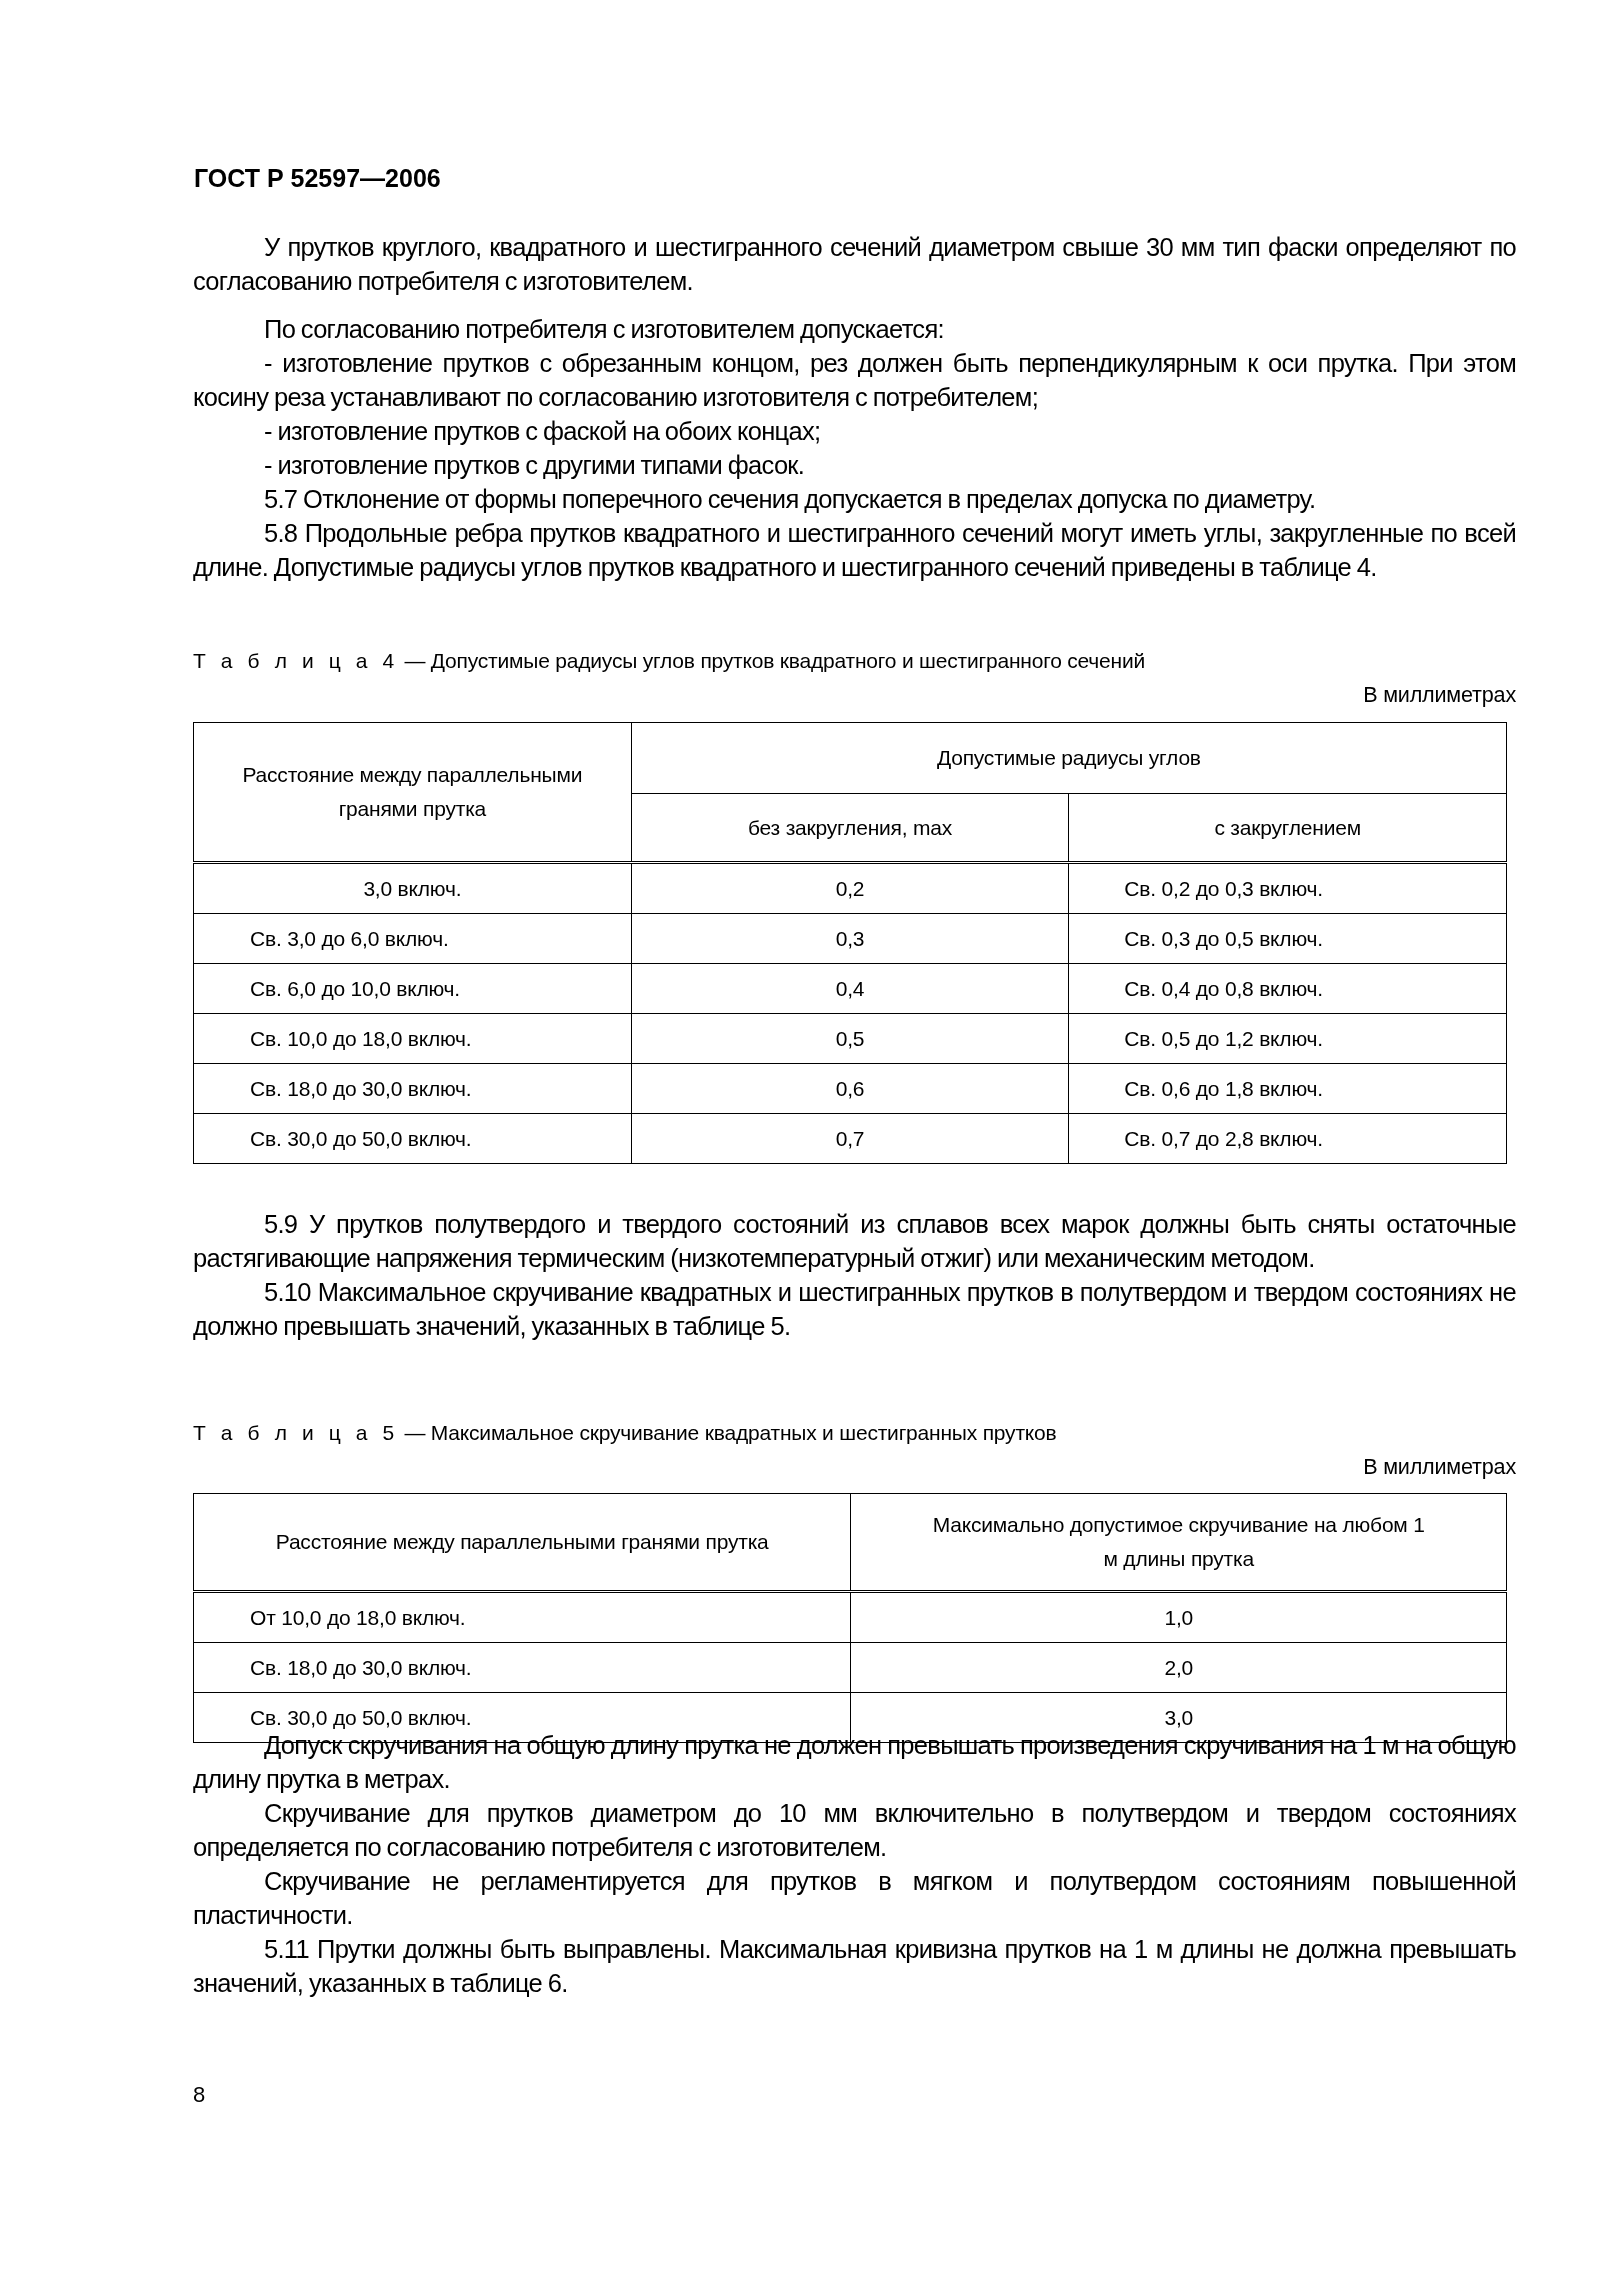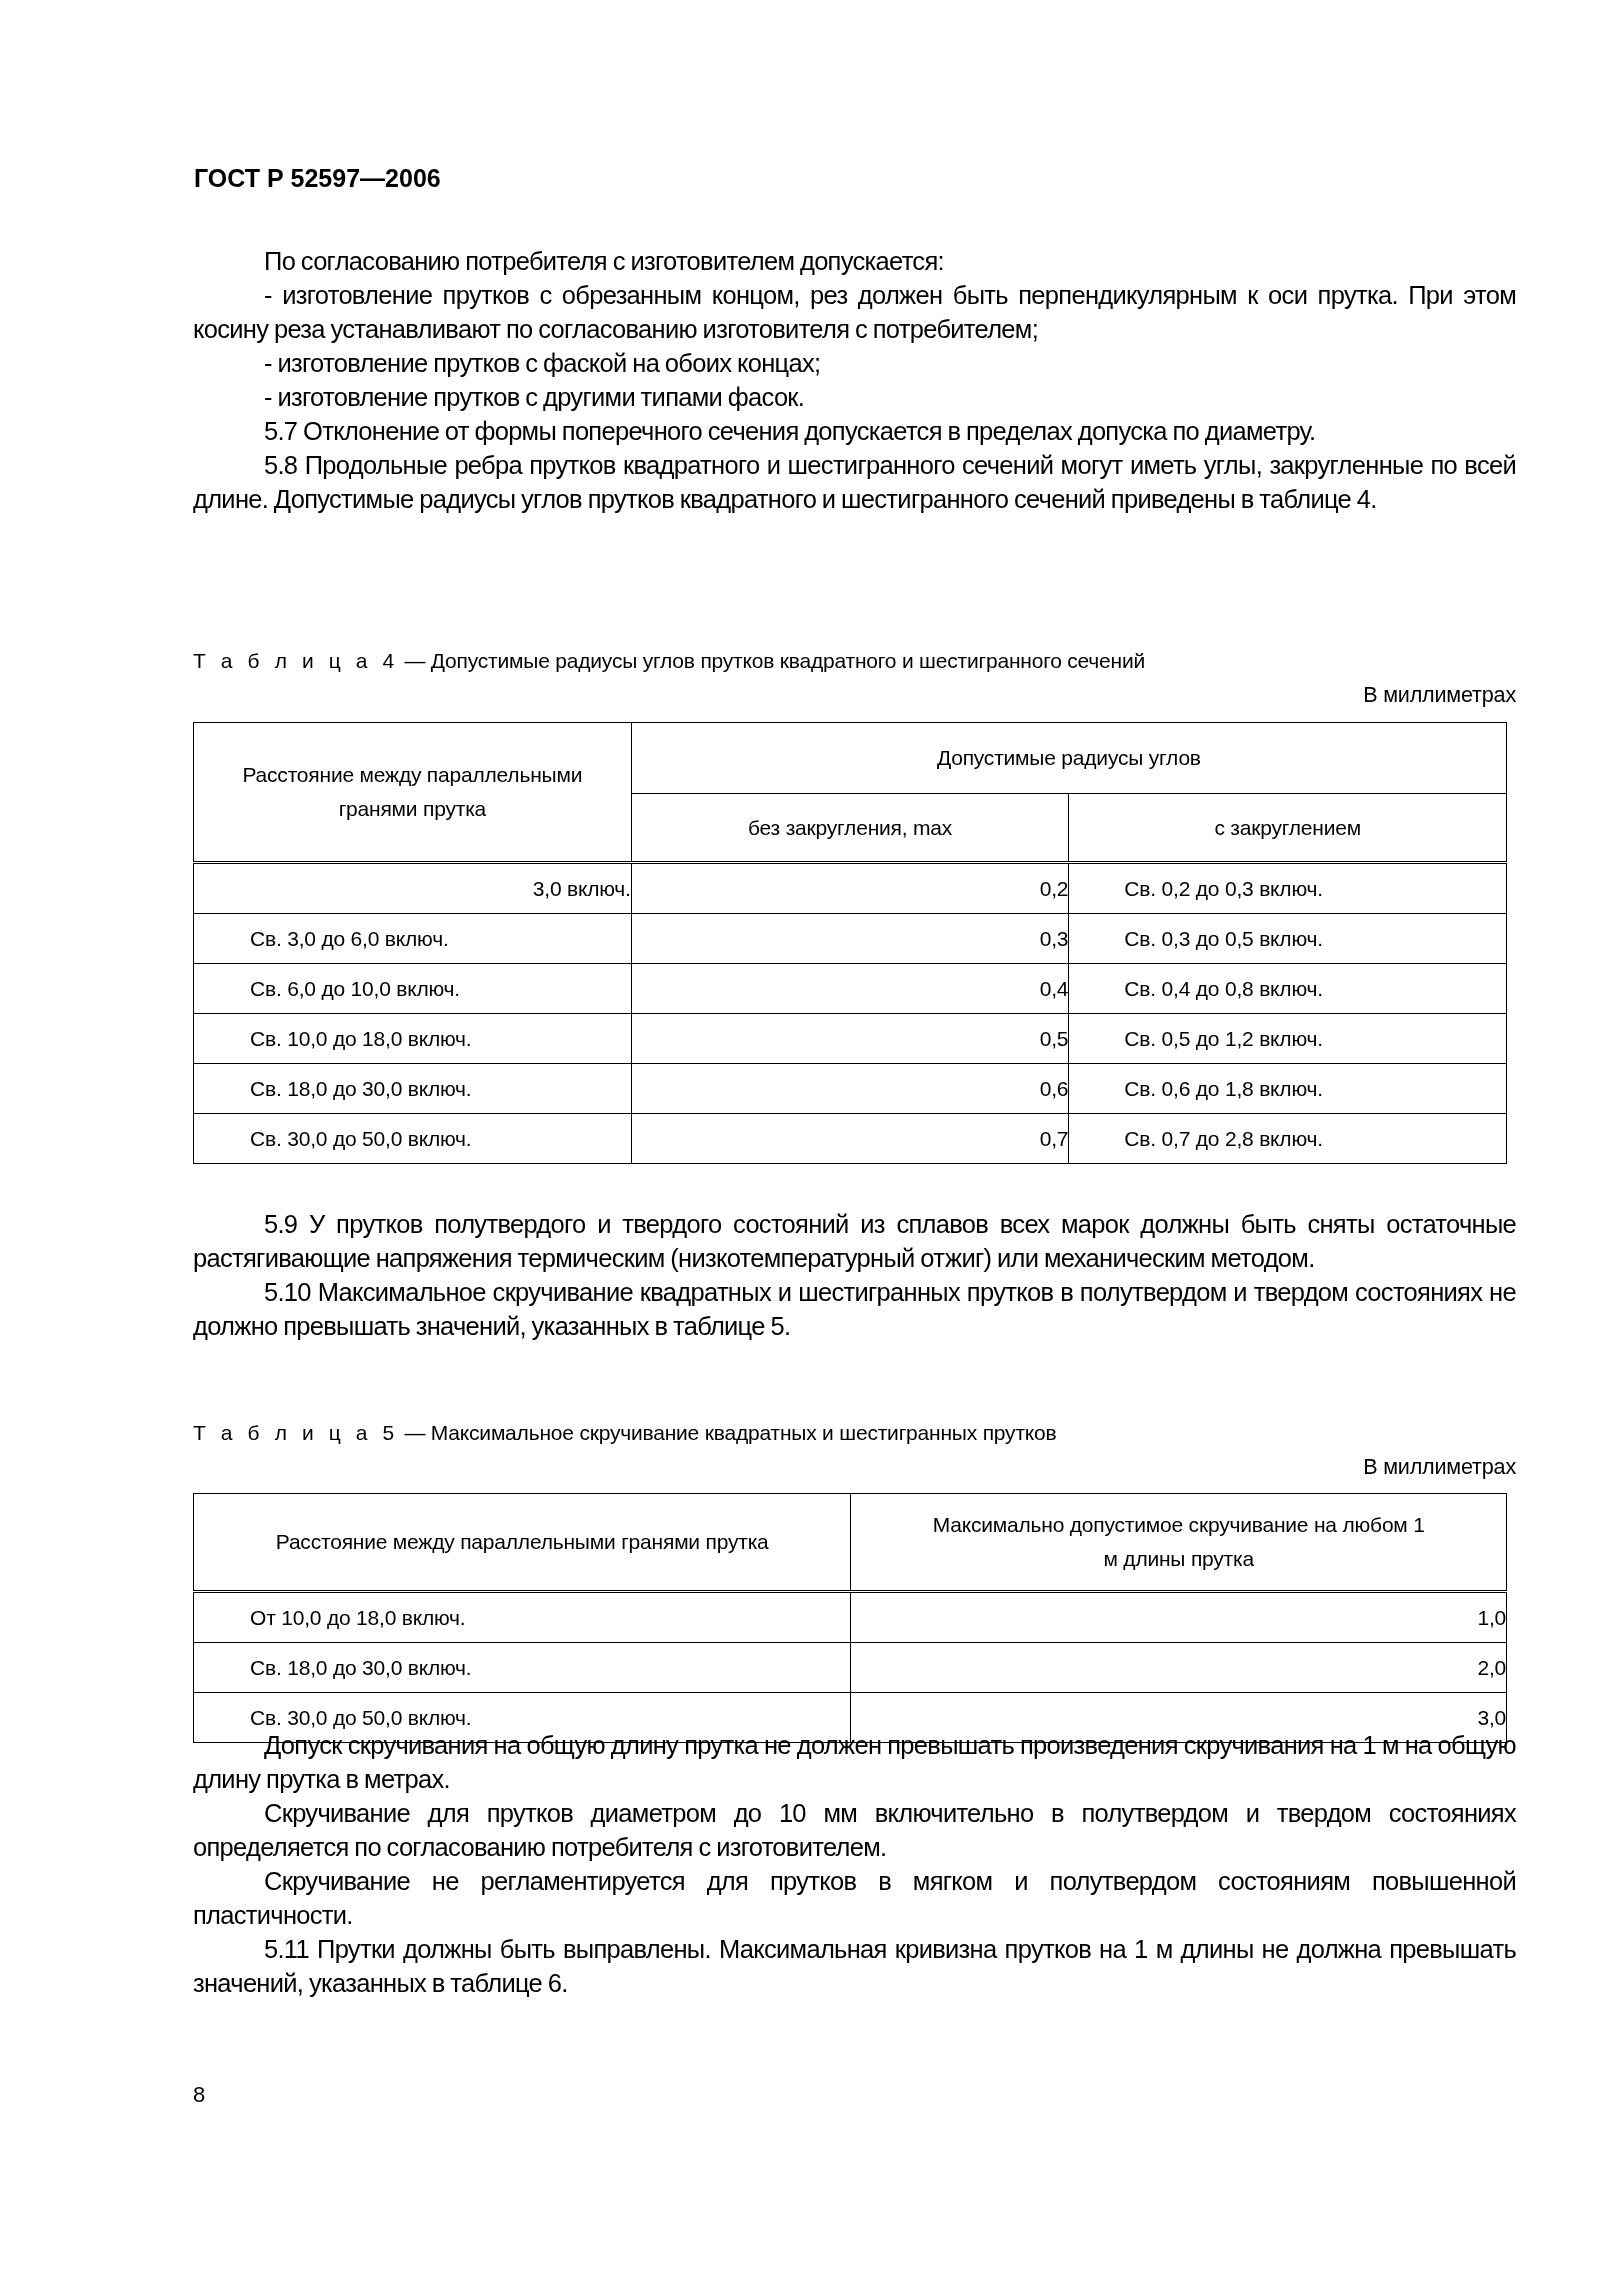--- a/index.html
+++ b/index.html
@@ -15,30 +15,31 @@
   .caption { left:193px; font-size:21px; line-height:26px; letter-spacing:-0.2px; }
   .caption .spaced { letter-spacing:4.6px; }
   .units { right:107px; font-size:21.6px; line-height:26px; letter-spacing:-0.2px; }
   table.t { position:absolute; left:193px; width:1314px; border-collapse:collapse;
             font-size:21px; letter-spacing:-0.2px; }
   table.t td, table.t th { border:1.3px solid #000; font-weight:normal; padding:0; }
   table.t th { vertical-align:middle; text-align:center; line-height:34px; }
   table.t td { height:49px; vertical-align:middle; }
   table.t thead tr:last-child th, table.t thead th.rowspan { border-bottom:3.9px double #000;margin-top:17px; }
   .c-left { text-align:left; padding-left:56px !important; }
-  .c-center { text-align:right; }
+  .c-center { text-align:center; }
   .c-left2 { text-align:left; padding-left:55px !important; }
   .pagenum { left:193px; top:2082px; font-size:22px; line-height:26px; }
 </style>
 </head>
 <body>
 
 <div class="abs header">ГОСТ Р 52597—2006</div>
 
 <div class="abs body-block" style="top:230px;">
+  <p class="p">У прутков круглого, квадратного и шестигранного сечений диаметром свыше 30 мм тип фаски определяют по согласованию потребителя с изготовителем.</p>
   <p class="p last-left">По согласованию потребителя с изготовителем допускается:</p>
   <p class="p bullet">-  изготовление прутков с обрезанным концом, рез должен быть перпендикулярным к оси прутка. При этом косину реза устанавливают по согласованию изготовителя с потребителем;</p>
   <p class="p bullet">-  изготовление прутков с фаской на обоих концах;</p>
   <p class="p bullet">-  изготовление прутков с другими типами фасок.</p>
   <p class="p">5.7  Отклонение от формы поперечного сечения допускается в пределах допуска по диаметру.</p>
   <p class="p">5.8  Продольные ребра прутков квадратного и шестигранного сечений могут иметь углы, закругленные по всей длине. Допустимые радиусы углов прутков квадратного и шестигранного сечений приведены в таблице 4.</p>
 </div>
 
 <div class="abs caption" style="top:648px;">
   <span class="spaced">Т а б л и ц а  4</span><span> — Допустимые радиусы углов прутков квадратного и шестигранного сечений</span>

